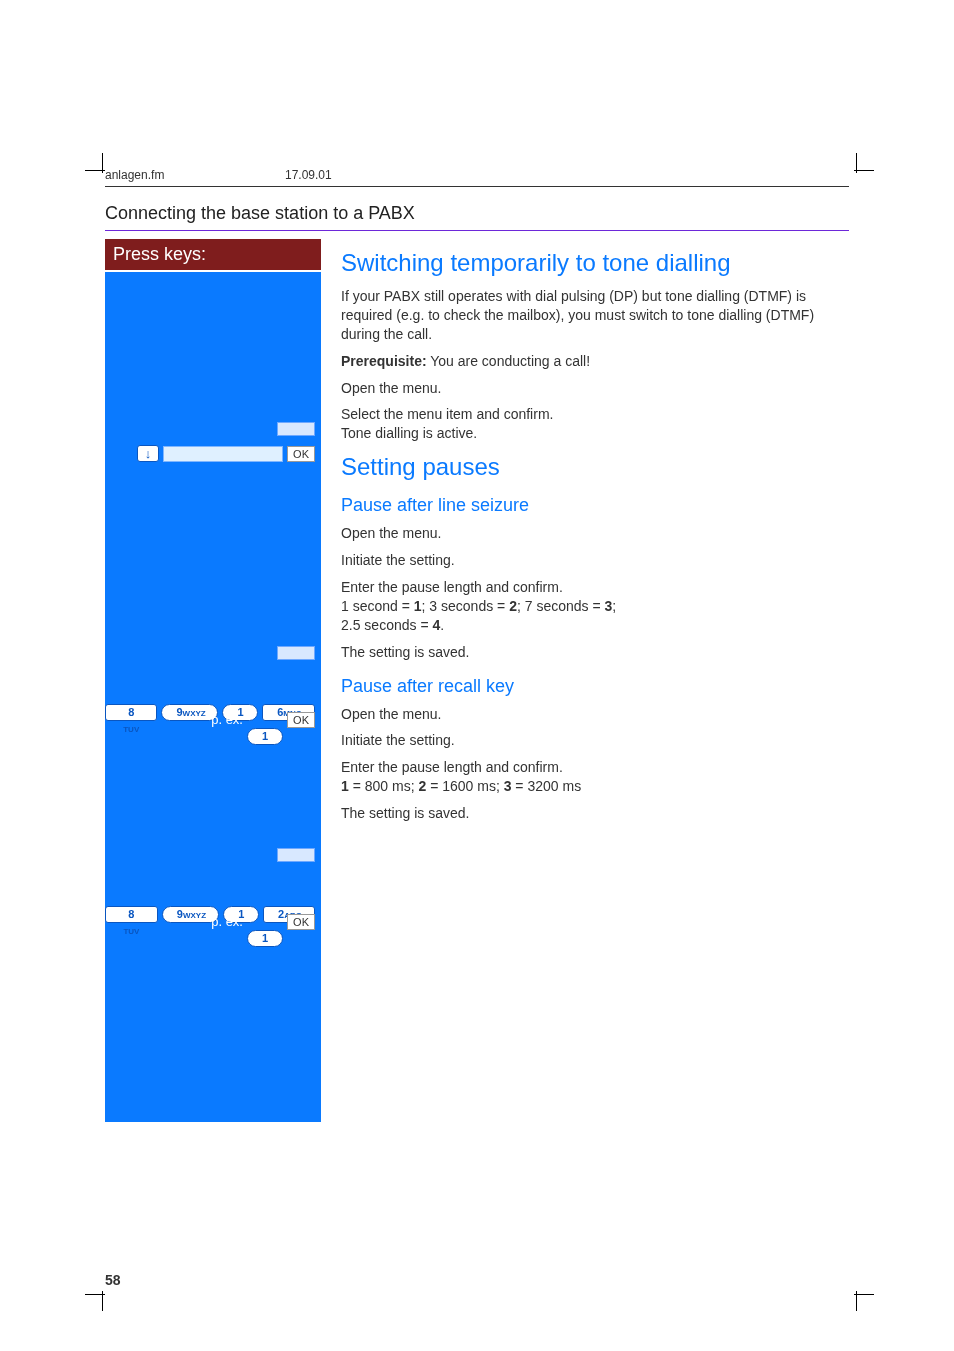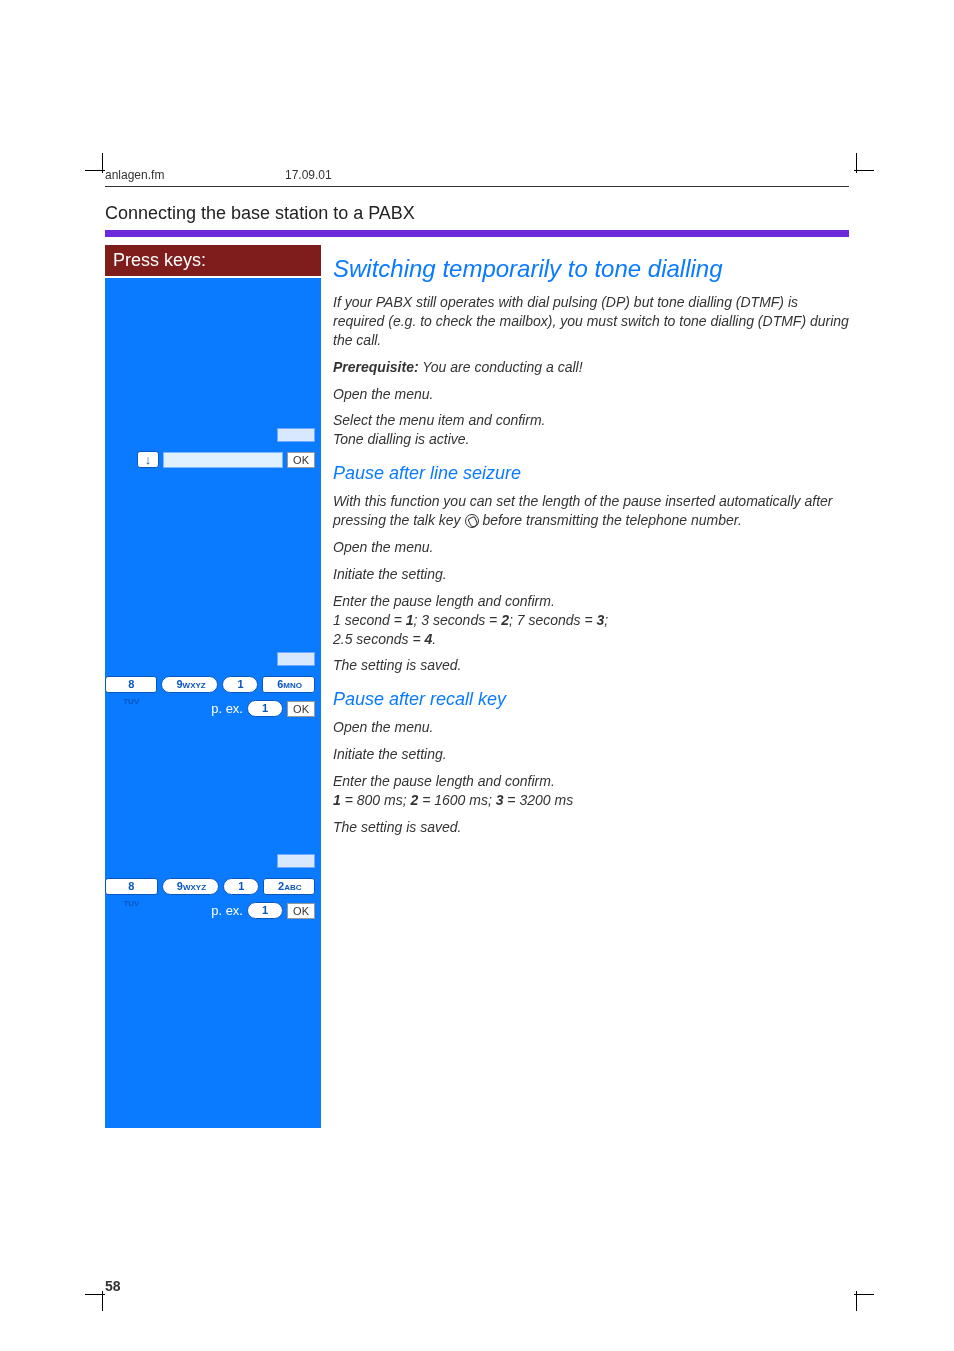--- a/index.html
+++ b/index.html
@@ -36,33 +36,32 @@
     }
     .top-meta .doc-id { flex: 1; }
     .top-meta .doc-file { width: 180px; }
     .top-meta .doc-date { width: 100px; }
 
     .section-title {
       font-size: 18px;
       font-weight: normal;
       color: #222;
       padding-bottom: 6px;
-      border-bottom: 7px solid #6d28d9;
+      border-bottom: 1px solid #6d28d9;
       margin-bottom: 8px;
     }
 
     .layout { display: flex; }
     .left-col {
       width: 216px;
       flex-shrink: 0;
     }
     .right-col {
       flex: 1;
-      padding-left: 12px;
-      font-style: italic;
+      padding-left: 20px;
     }
     .press-keys-header {
       background: #7f1d1d;
       color: #fff;
       font-size: 18px;
       font-weight: normal;
       padding: 5px 8px;
       margin-bottom: 2px;
     }
     .blue-panel {
@@ -87,20 +86,21 @@
       border: 1.5px solid #0a56c0;
       border-radius: 3px;
       font-size: 11px;
       font-weight: bold;
       min-width: 26px;
       height: 17px;
       line-height: 14px;
       text-align: center;
       padding: 0 14px;
       display: inline-block;
+      margin-top: 34px;
     }
     .key-box.oval {
       border-radius: 9px;
     }
     .sub { font-size:8px; vertical-align: baseline; }
     .menu-rect {
       background:#d8e8ff;
       border:1px solid #6ea8ff;
       width:38px;
       height:14px;
@@ -249,24 +249,22 @@
       <div class="body-text">If your PABX still operates with dial pulsing (DP) but tone dialling (DTMF) is required (e.g. to check the mailbox), you must switch to tone dialling (DTMF) during the call.</div>
       <div class="body-text">
         <b>Prerequisite:</b><span> You are conducting a call!</span>
       </div>
       <div class="body-text">Open the menu.</div>
       <div class="body-text">
         <span>Select the menu item and confirm.</span><br>
         <span>Tone dialling is active.</span>
       </div>
 
+      <div class="h2-blue">Setting pauses</div>
       <div class="h3-blue">Pause after line seizure</div>
-      <div class="body-text">
-        <span>With this function you can set the length of the pause inserted automatically after pressing the talk key </span><span class="talk-icon"></span><span> before transmitting the telephone number.</span>
-      </div>
       <div class="body-text">Open the menu.</div>
       <div class="body-text">Initiate the setting.</div>
       <div class="body-text">
         <span>Enter the pause length and confirm.</span><br>
         <span>1 second = </span><b>1</b><span>; 3 seconds = </span><b>2</b><span>; 7 seconds = </span><b>3</b><span>;</span><br>
         <span>2.5 seconds = </span><b>4</b><span>.</span>
       </div>
       <div class="body-text">The setting is saved.</div>
 
       <div class="h3-blue">Pause after recall key</div>

